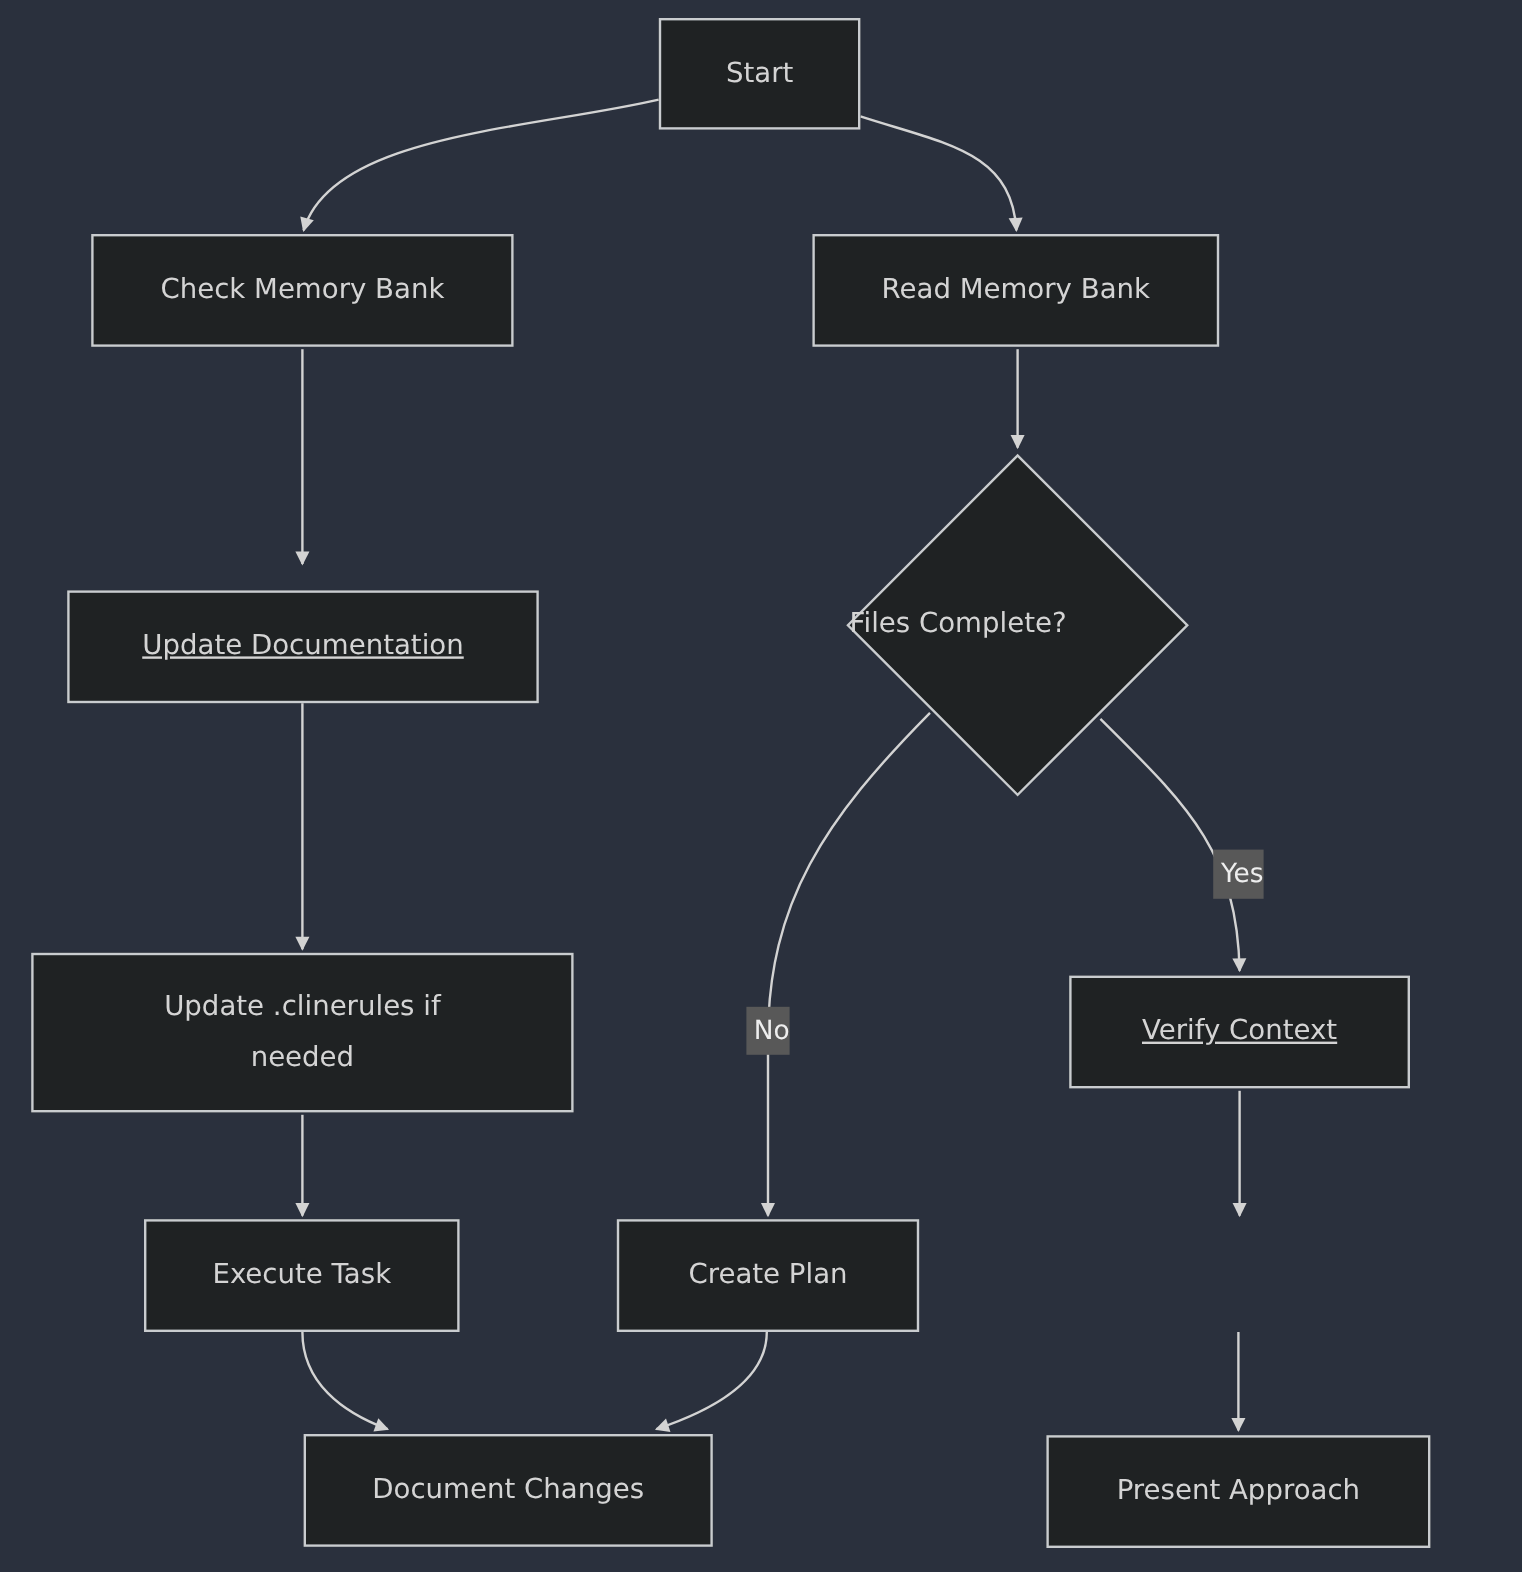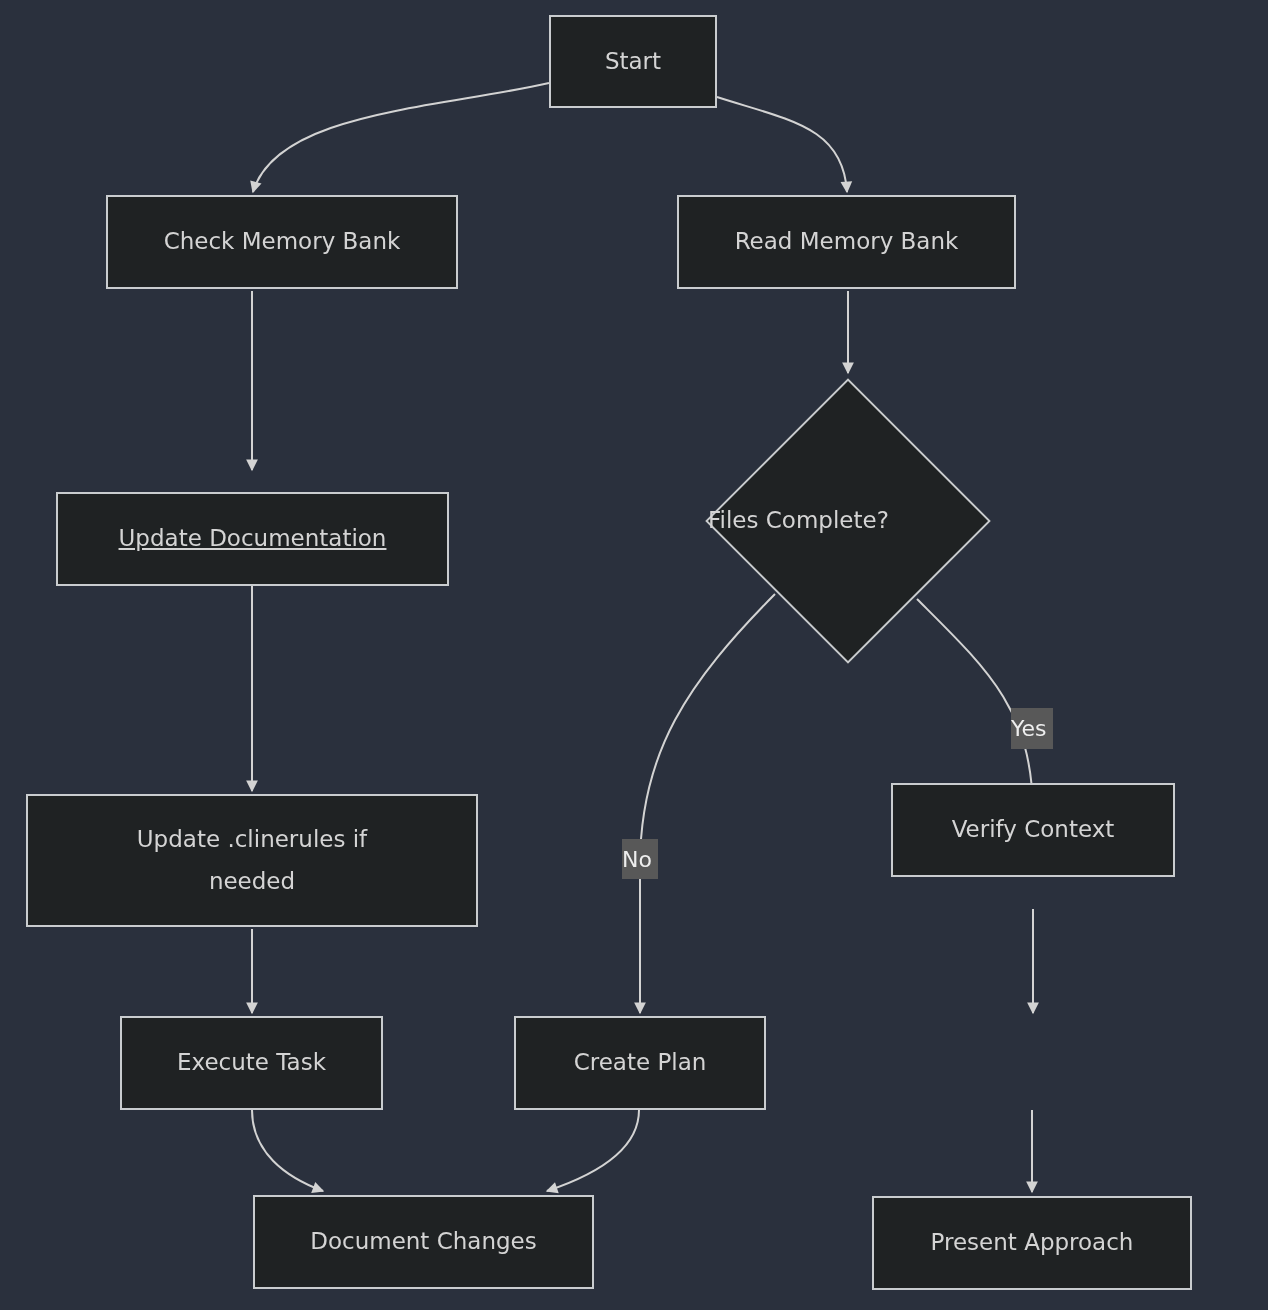--- a/index.html
+++ b/index.html
@@ -48,21 +48,21 @@
     width: 280px; height: 44px;
     display: flex; align-items: center; justify-content: flex-start;
     color: var(--node-text);
     font-size: 23px;
   }
   .edge-label {
     position: absolute;
     background: var(--edge-label-bg);
     color: var(--edge-label-text);
     font-size: 22px;
-    display: flex; align-items: center; justify-content: flex-start;
+    display: flex; align-items: center; justify-content: flex-end;
   }
   .edge-label-yes { left: 1011px; top: 708px; width: 42px; height: 41px; }
   .edge-label-no  { left: 622px;  top: 839px; width: 36px; height: 40px; }
 </style>
 </head>
 <body>
 
 <div class="canvas">
 
   <svg class="edges" width="1268" height="1310" viewBox="0 0 1268 1310">
@@ -82,42 +82,42 @@
     <path class="edge-path" marker-end="url(#arrow)" d="M775,594 C688,682 640,752 640,866 L640,1013"></path>
     <path class="edge-path" marker-end="url(#arrow)" d="M917,599 C987,669 1031,708 1033,809"></path>
     <path class="edge-path" marker-end="url(#arrow)" d="M1033,909 L1033,1013"></path>
     <path class="edge-path" marker-end="url(#arrow)" d="M1032,1110 L1032,1192"></path>
   </svg>
 
   <div class="node" style="left:549px; top:15px; width:168px; height:93px;">
     <span class="label">Start</span>
   </div>
 
-  <div class="node" style="left:76px; top:195px; width:352px; height:94px;margin-left:30px;">
+  <div class="node" style="left:76px; top:195px; width:352px; height:94px;">
     <span class="label">Check Memory Bank</span>
   </div>
 
   <div class="node" style="left:677px; top:195px; width:339px; height:94px;">
     <span class="label">Read Memory Bank</span>
   </div>
 
   <div class="node" style="left:56px; top:492px; width:393px; height:94px;text-decoration:underline;">
     <span class="label">Update Documentation</span>
   </div>
 
   <div class="diamond"></div>
   <div class="diamond-label">
     <span class="label">Files Complete?</span>
   </div>
 
   <div class="node node-clinerules" style="left:26px; top:794px; width:452px; height:133px;">
     <span class="label">Update .clinerules if needed</span>
   </div>
 
-  <div class="node" style="left:891px; top:783px; width:284px; height:94px;">
+  <div class="node" style="left:891px; top:813px; width:284px; height:94px;text-decoration:underline;">
     <span class="label">Verify Context</span>
   </div>
 
   <div class="node" style="left:120px; top:1016px; width:263px; height:94px;">
     <span class="label">Execute Task</span>
   </div>
 
   <div class="node" style="left:514px; top:1016px; width:252px; height:94px;">
     <span class="label">Create Plan</span>
   </div>

